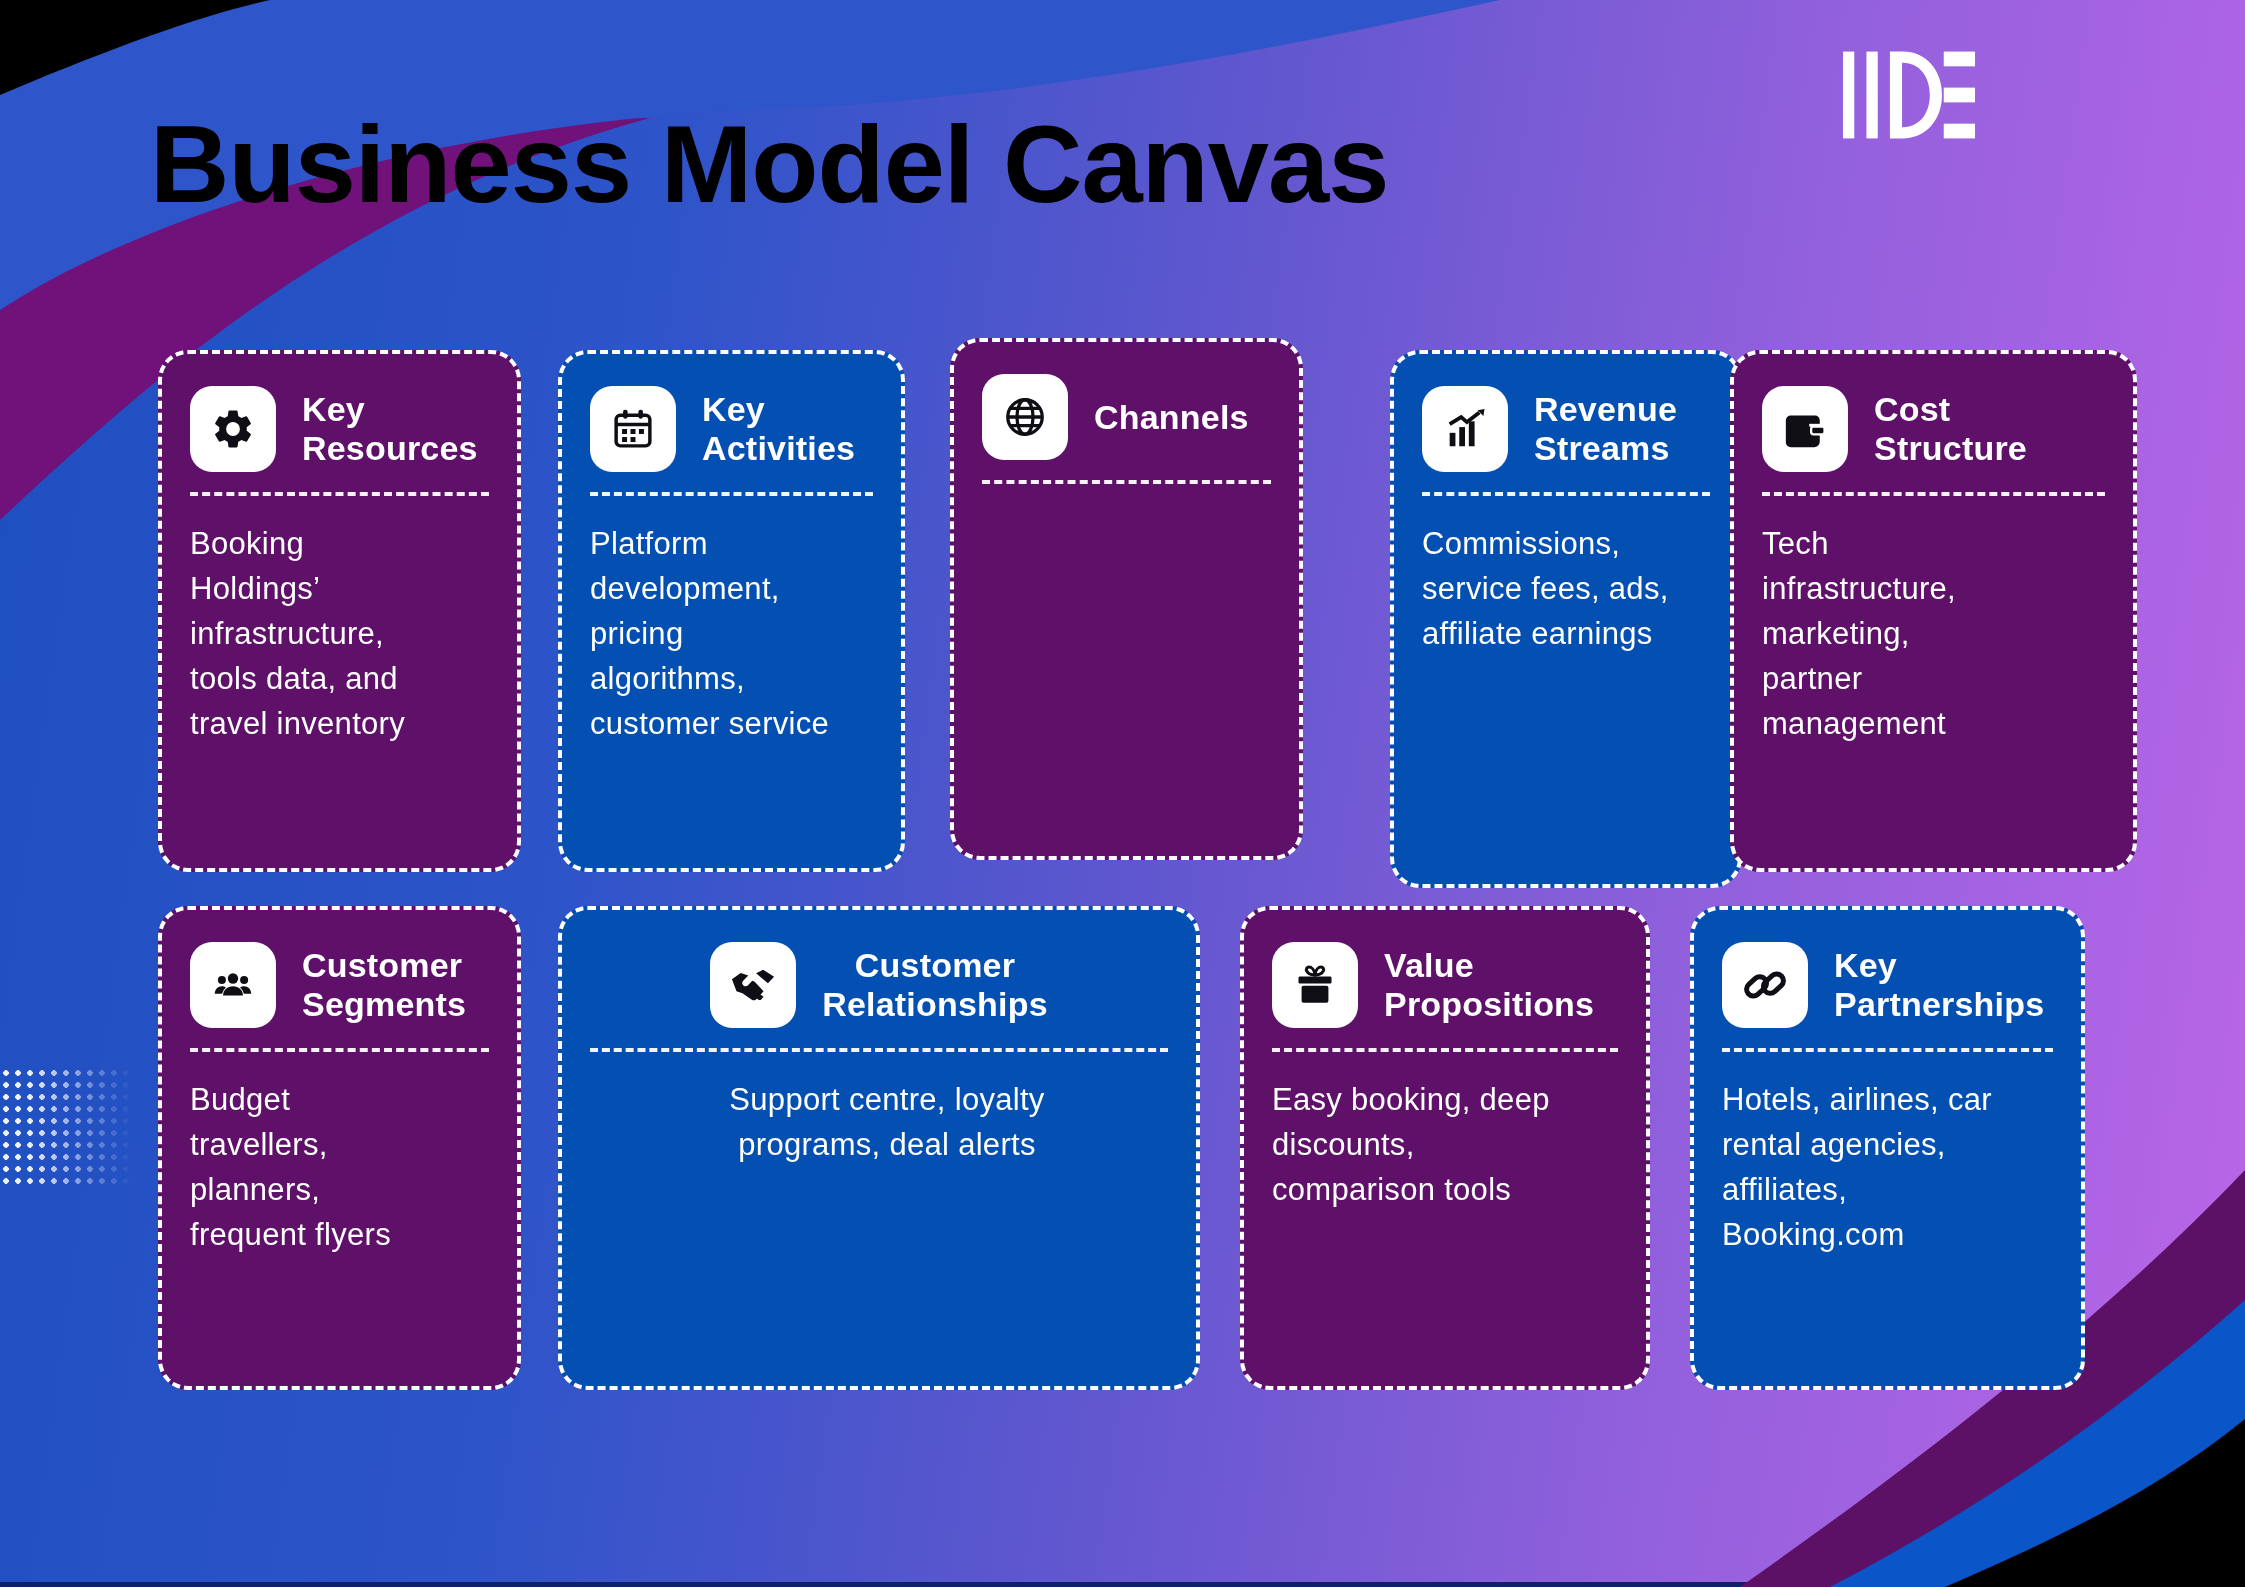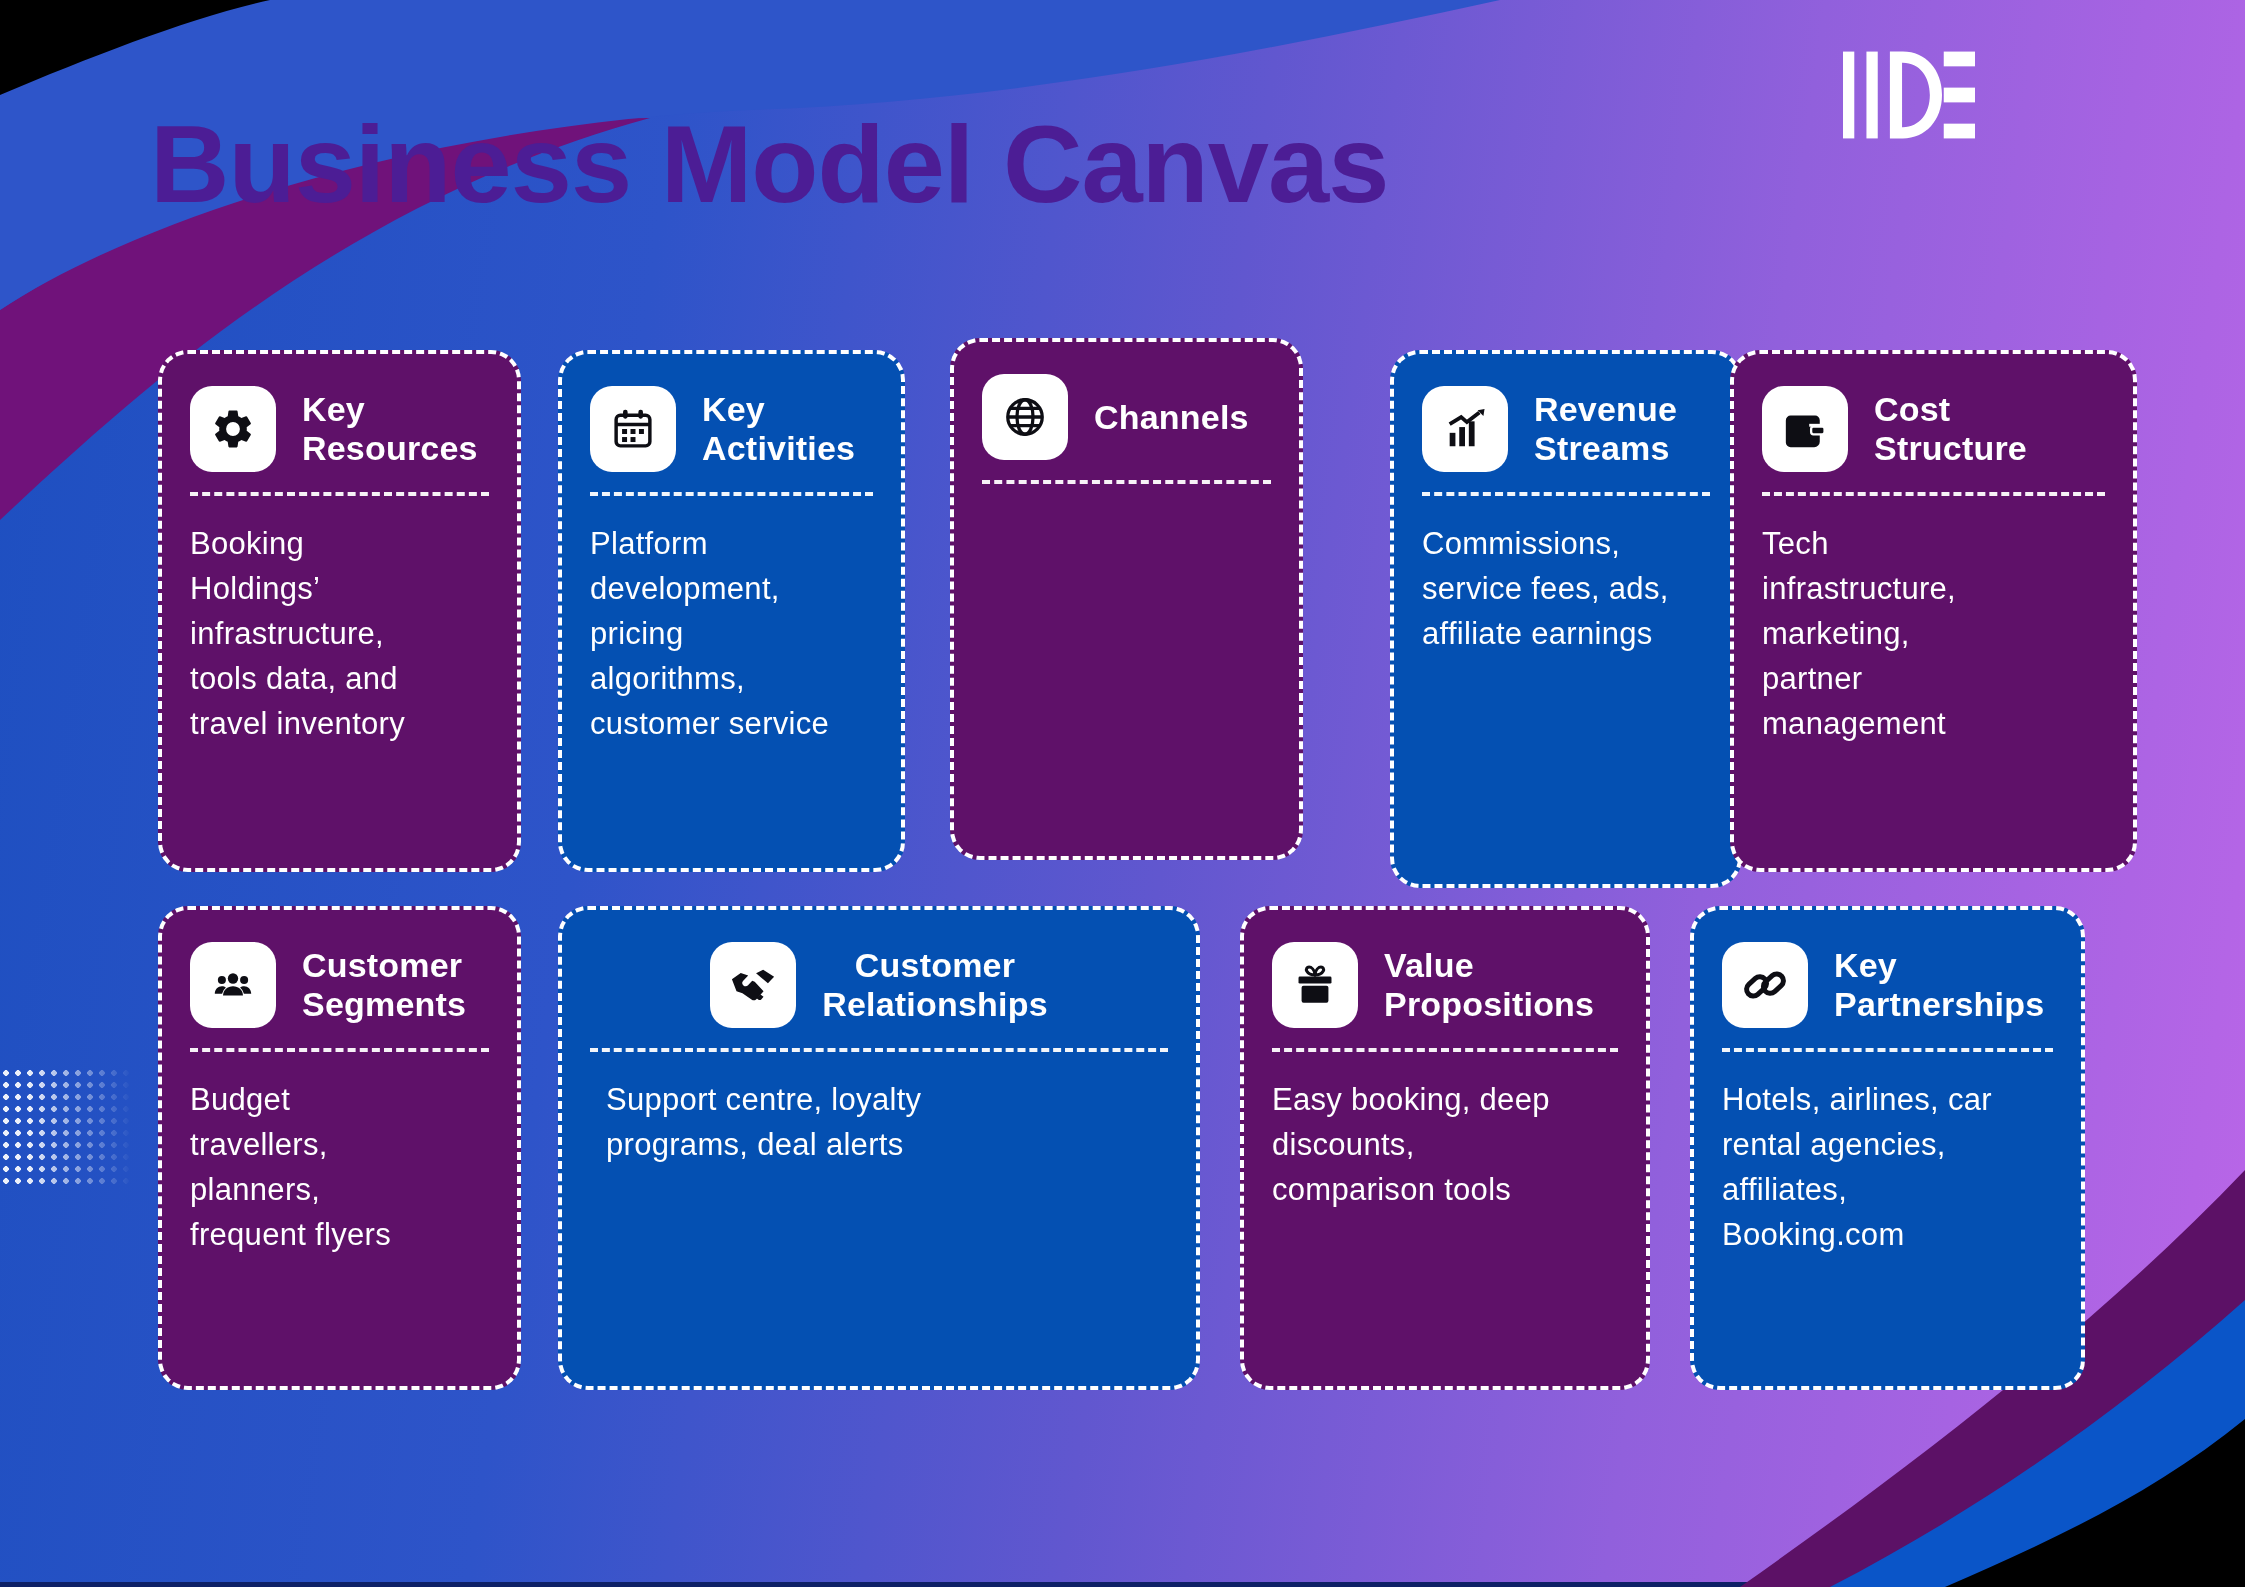--- a/index.html
+++ b/index.html
@@ -16,21 +16,21 @@
     position:absolute;z-index:1;
     background-image:radial-gradient(rgba(255,255,255,.92) 2.6px, transparent 3px);
     background-size:12px 12px;
     -webkit-mask-image:linear-gradient(to right,#000 20%,transparent 100%);
     mask-image:linear-gradient(to right,#000 20%,transparent 100%);
   }
   #halftone-left{left:0;top:1067px;width:132px;height:118px;}
   #halftone-right{left:1692px;top:430px;width:112px;height:132px;opacity:.45;}
   .main-title{
     position:absolute;left:150px;top:100px;z-index:2;margin:0;
-    font-size:110px;font-weight:bold;letter-spacing:-1px;color:#4c1d95;
+    font-size:110px;font-weight:bold;letter-spacing:-1px;color:#000000;
   }
   #logo{position:absolute;left:1843px;top:45px;z-index:2;}
   .visually-hidden{position:absolute;width:1px;height:1px;overflow:hidden;clip:rect(0 0 0 0);}
 
   .card{
     position:absolute;z-index:3;box-sizing:border-box;
     border:4px dashed #ffffff;border-radius:30px;
     padding:30px 28px;color:#fff;
   }
   .card.purple{background:#5f1169;}
@@ -238,21 +238,21 @@
             <path d="M1 9l4.6-3.2 3.9 1.2-2.6 2.8a1.7 1.7 0 0 0 .1 2.4c.7.6 1.8.6 2.4-.1l2.2-2.3 1.3.5 4.6 4.9-1.7 2-2.2 2.3c-.6.6-1.5.7-2.2.2l-4.9-3.4-3.1-1.1z"></path>
             <path d="M13.6 5.9l3.7-1.8L23 7.7l-3.2 3.4z"></path>
             <path d="M15.9 17l1.6 1.1-1.2 1.4c-.4.5-1.1.5-1.6.1l-1-.8z"></path>
           </g>
         </svg>
     </span>
     <h2 class="ttl">Customer
 Relationships</h2>
   </div>
   <hr class="sep">
-  <p class="bodytxt" style="padding-left:16px;">Support centre, loyalty
+  <p class="bodytxt" style="padding-left:16px;text-align:center;">Support centre, loyalty
 programs, deal alerts</p>
 </article>
 
 <article class="card purple b3">
   <div class="hdr">
     <span class="iconbox">
       <svg class="icon" viewBox="0 0 24 24">
           <path d="M12 6.8c-1.8 0-3.6-.8-4.3-2.1-.5-1 .1-2.1 1.2-2.1 1.3 0 2.6 1.6 3.1 3.4.5-1.8 1.8-3.4 3.1-3.4 1.1 0 1.7 1.1 1.2 2.1-.7 1.3-2.5 2.1-4.3 2.1z" fill="none" stroke="#0e0e14" stroke-width="1.6"></path>
           <g fill="#0e0e14">
             <rect x="3.4" y="7.6" width="17.2" height="3.6" rx="0.7"></rect>

